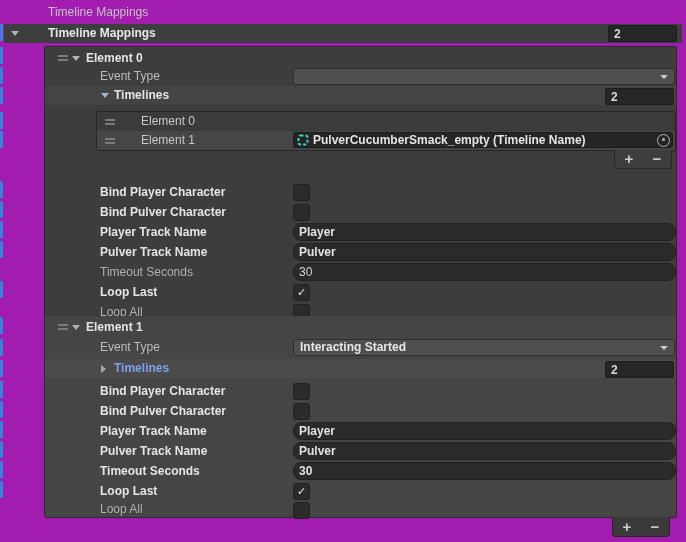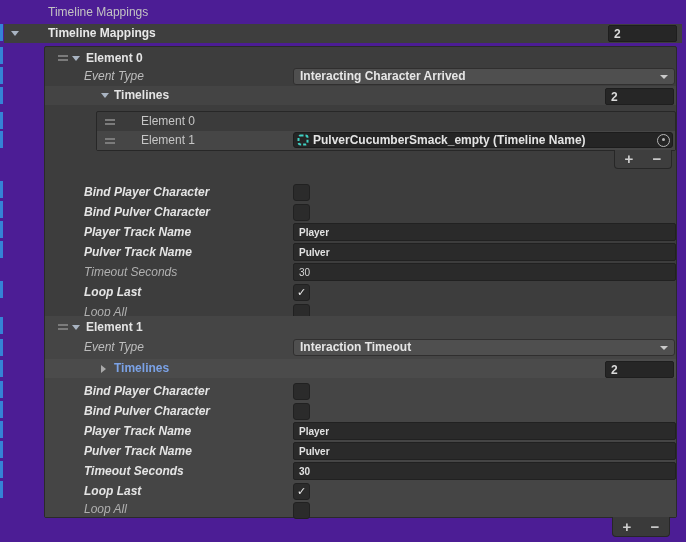--- a/index.html
+++ b/index.html
@@ -3,21 +3,21 @@
 <meta charset="utf-8">
 <style>
   :root{
     --override-blue:#3583d6;
     --focus-blue:#7ba2e6;
     --accent-teal:#3fd1c4;
   }
   html,body{margin:0;padding:0;background:#333;}
   .stage{
     position:relative;width:686px;height:542px;overflow:hidden;
-    background:#4c1d95;
+    background:#a21caf;
     font-family:"Liberation Sans","DejaVu Sans",sans-serif;
     font-size:12px;color:#bcbcbc;
     -webkit-font-smoothing:antialiased;
   }
   .ovr{position:absolute;left:0;width:3px;height:17px;background:var(--override-blue);}
   .lbl{position:absolute;height:18px;line-height:18px;white-space:nowrap;}
   .b{font-weight:bold;color:#e4e4e4;}
   .dim{color:#b0b0b0;}
   .blue{color:var(--focus-blue);font-weight:bold;}
 
@@ -31,31 +31,31 @@
 
   .count{
     position:absolute;width:62px;height:15px;background:#262626;border:1px solid #1e1e1e;border-radius:2px;
     color:#dadada;font-weight:bold;font-size:12px;padding:0 0 0 5px;box-sizing:content-box;
     font-family:inherit;outline:none;
   }
 
   .box{position:absolute;left:44px;top:46px;width:633px;height:472px;background:#3d3d3d;border:1px solid #2a2a2a;box-sizing:border-box;border-radius:2px;}
 
   .band{position:absolute;left:0;width:631px;height:19px;background:#444444;}
-  .row-lbl{position:absolute;left:39px;height:20px;line-height:20px;white-space:nowrap;font-style:italic;}
+  .row-lbl{position:absolute;left:55px;height:20px;line-height:20px;white-space:nowrap;}
 
   .dd{
     position:absolute;left:248px;width:382px;height:17px;background:#4f4f4f;border:1px solid #302f2f;border-radius:3px;
     box-sizing:border-box;line-height:15px;padding-left:6px;font-weight:bold;color:#e6e6e6;cursor:default;
   }
   .dd .dd-arrow{position:absolute;right:6px;top:6px;border-left:4px solid transparent;border-right:4px solid transparent;border-top:4px solid #c9c9c9;width:0;height:0;}
 
   .tf{
-    position:absolute;left:248px;width:376px;height:16px;background:#2a2a2a;border:1px solid #212121;border-radius:2px;
-    color:#d6d6d6;font-size:10px;padding:0 0 0 5px;font-family:inherit;outline:none;box-sizing:content-box;
+    position:absolute;left:248px;width:376px;height:16px;background:#2a2a2a;border:1px solid #212121;border-radius:8px;
+    color:#d6d6d6;font-size:12px;padding:0 0 0 5px;font-family:inherit;outline:none;box-sizing:content-box;
   }
   .tf.bold{font-weight:bold;color:#e2e2e2;}
 
   .cb{
     position:absolute;left:248px;width:15px;height:15px;background:#2b2b2b;border:1px solid #212121;border-radius:3px;
     text-align:center;line-height:14px;font-size:11px;font-weight:bold;color:#ececec;
   }
 
   .inner-box{position:absolute;left:51px;top:64px;width:580px;height:40px;border:1px solid #272727;background:#3b3b3b;box-sizing:border-box;border-radius:2px;}
   .inner-row{position:absolute;left:0;width:578px;height:19px;}
@@ -117,21 +117,20 @@
 
     <div style="position:absolute;left:0;top:1px;width:631px;height:19px;">
       <span class="grip" style="left:13px;top:7px"></span>
       <span class="tri-d" style="left:27px;top:8px"></span>
       <span class="lbl b" style="left:41px;top:1px">Element 0</span>
     </div>
 
     <div style="position:absolute;left:0;top:19px;width:631px;height:20px;">
       <span class="row-lbl">Event Type</span>
       <div class="dd" style="top:2px">
-        <span>Interacting Character Arrived</span>
         <span class="dd-arrow"></span>
       </div>
     </div>
 
     <div class="band" style="top:39px">
       <span class="tri-d" style="left:56px;top:7px"></span>
       <span class="lbl b" style="left:69px;top:0">Timelines</span>
       <input class="count" style="left: 560px; top: 2px;" value="2">
     </div>
 
@@ -189,21 +188,21 @@
     <div class="el1-region">
       <div style="position:absolute;left:0;top:1px;width:631px;height:19px;">
         <span class="grip" style="left:13px;top:7px"></span>
         <span class="tri-d" style="left:27px;top:8px"></span>
         <span class="lbl b" style="left:41px;top:1px">Element 1</span>
       </div>
 
       <div style="position:absolute;left:0;top:21px;width:631px;height:20px;">
         <span class="row-lbl">Event Type</span>
         <div class="dd" style="top:2px">
-          <span>Interaction Timeout</span>
+          <span>Interacting Started</span>
           <span class="dd-arrow"></span>
         </div>
       </div>
 
       <div class="band" style="top:43px">
         <span class="tri-r" style="left:56px;top:6px"></span>
         <span class="lbl blue" style="left:69px;top:0">Timelines</span>
         <input class="count" style="left: 560px; top: 2px;" value="2">
       </div>
 

